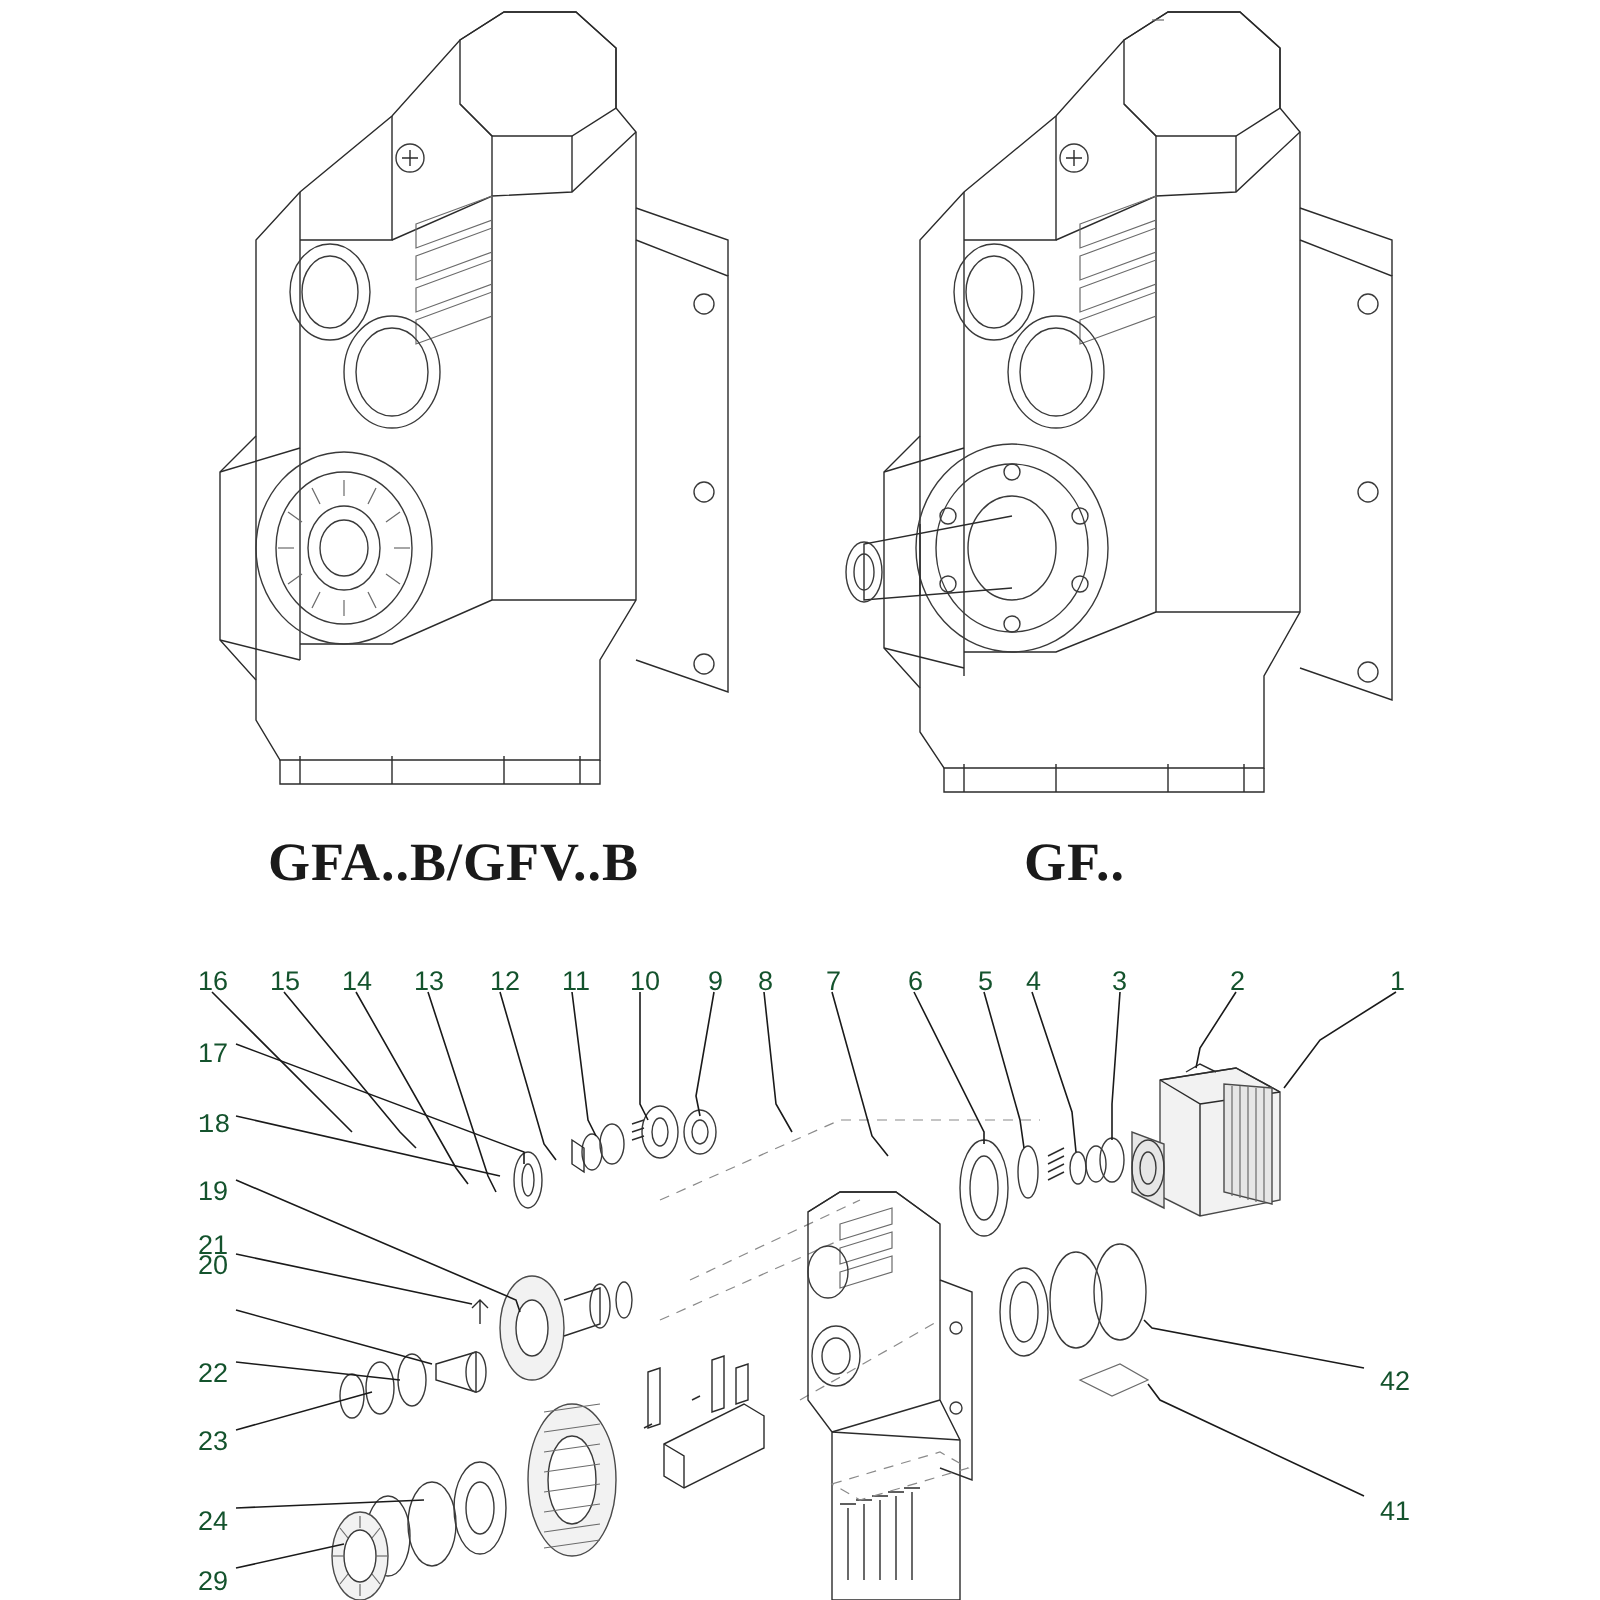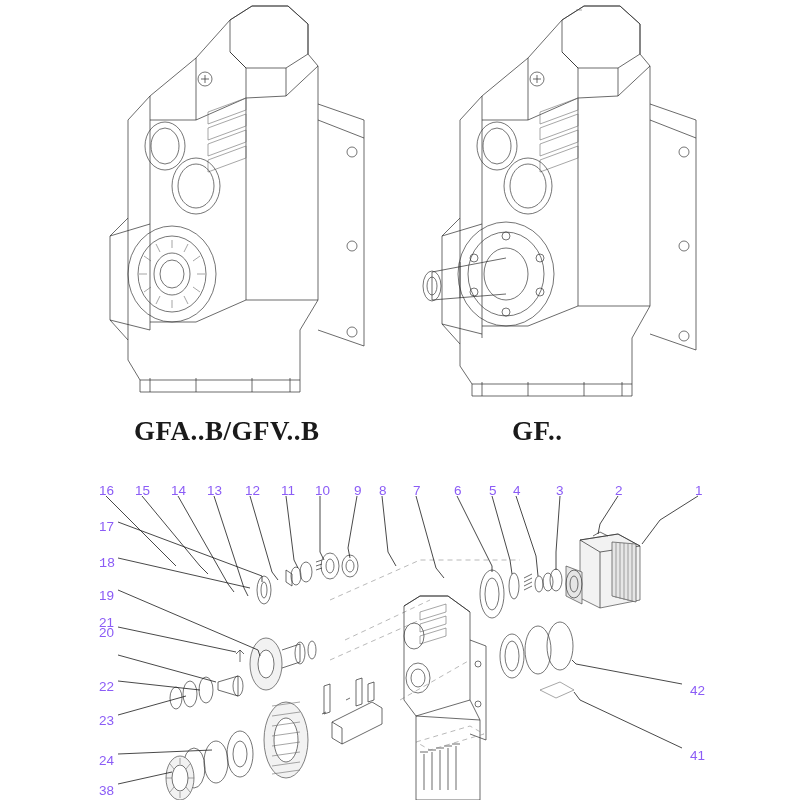--- a/index.html
+++ b/index.html
@@ -34,21 +34,21 @@
     top: 416px;
   }
   #label-right {
     left: 512px;
     top: 416px;
   }
   .callout {
     position: absolute;
     font-family: "Liberation Sans", sans-serif;
     font-size: 13.5px;
-    color: #8b5cf6;
+    color: #14532d;
     white-space: nowrap;
   }
   svg.overlay {
     position: absolute;
     left: 0;
     top: 0;
     width: 800px;
     height: 800px;
     pointer-events: none;
   }
@@ -375,18 +375,18 @@
       <div class="callout" style="left: 615px; top: 483px;">2</div>
       <div class="callout" style="left: 695px; top: 483px;">1</div>
       <div class="callout" style="left: 99px; top: 519px;">17</div>
       <div class="callout" style="left: 99px; top: 556px; font-family: Liberation Mono, monospace;">18</div>
       <div class="callout" style="left: 99px; top: 588px; text-align: right;">19</div>
       <div class="callout" style="left: 99px; top: 625px; text-align: right;">20</div>
       <div class="callout" style="left: 99px; top: 615px;">21</div>
       <div class="callout" style="left: 99px; top: 679px;">22</div>
       <div class="callout" style="left: 99px; top: 713px;">23</div>
       <div class="callout" style="left: 99px; top: 753px;">24</div>
-      <div class="callout" style="left: 99px; top: 783px;">38</div>
+      <div class="callout" style="left: 99px; top: 783px;">29</div>
       <div class="callout" style="left: 690px; top: 683px;">42</div>
       <div class="callout" style="left: 690px; top: 748px;">41</div>
     </div>
 
 </div>
 
 </body></html>

